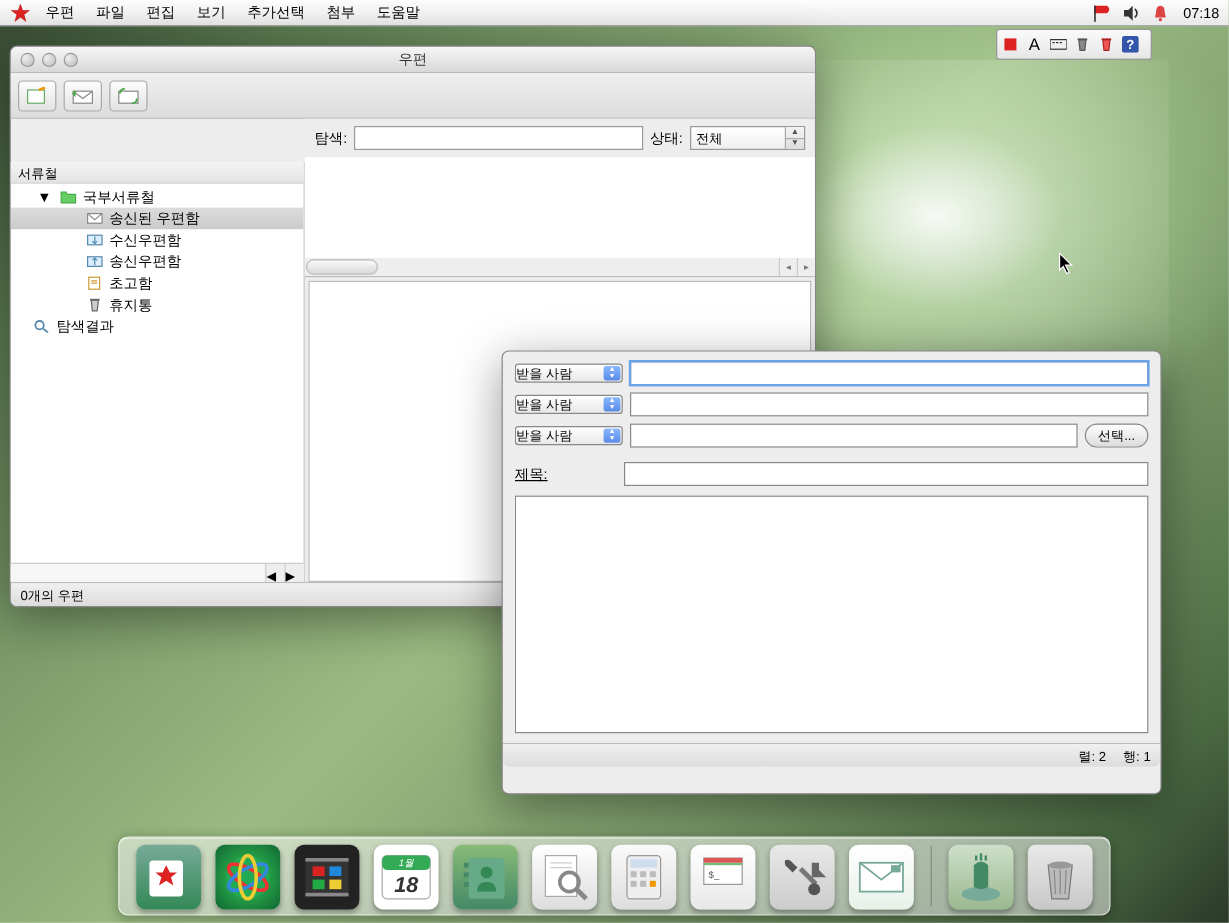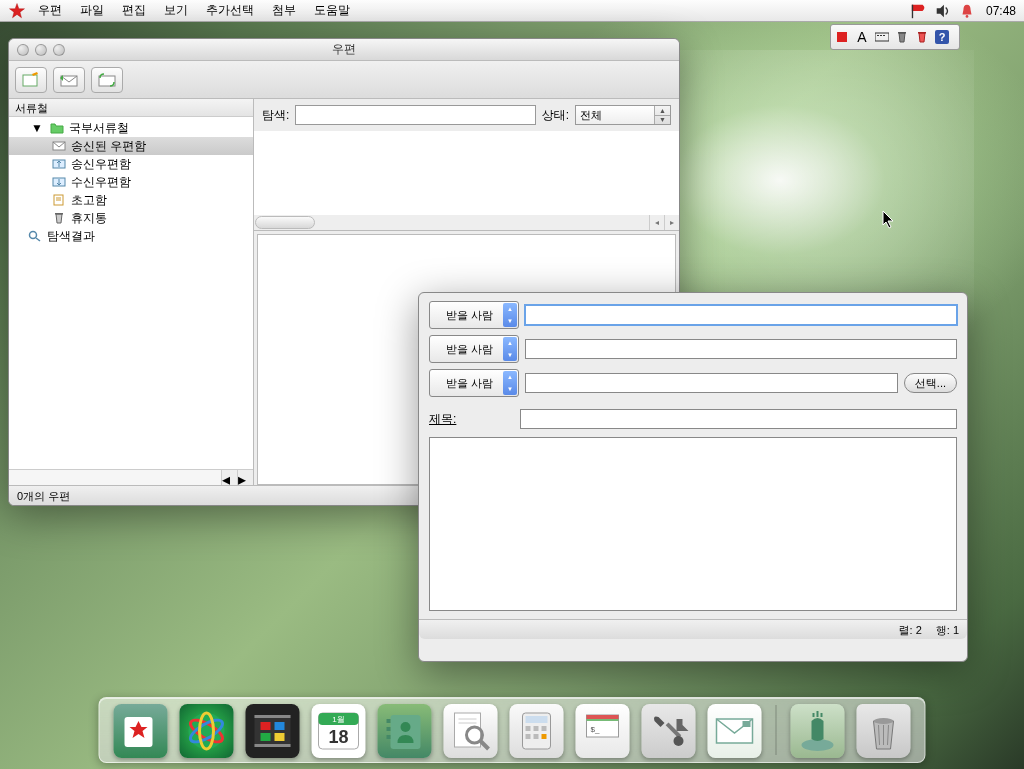--- a/index.html
+++ b/index.html
@@ -75,29 +75,29 @@
   border-bottom: 1px solid #bbb;
   display: flex; align-items: center; gap: 6px; padding: 0 6px;
 }
 .tbtn {
   width: 32px; height: 26px;
   background: linear-gradient(#fdfdfd,#e2e2e2);
   border: 1px solid #aaa; border-radius: 4px;
   display:flex; align-items:center; justify-content:center;
 }
 .mail-body { display: flex; height: calc(100% - 60px - 20px); }
-.folder-pane { width: 245px; border-right: 1px solid #bbb; background:#fff; display:flex; flex-direction:column; }
+.folder-pane { width: 245px; border-right: 1px solid #bbb; background:#fff; display:flex; flex-direction:column;margin-top:36px; }
 .folder-header {
   height: 18px; background: linear-gradient(#f4f4f4,#e4e4e4);
   border-bottom: 1px solid #ccc; font-size: 11px; padding: 2px 6px;
 }
 .folder-tree { flex:1; font-size: 12px; padding: 2px 0; overflow:auto; }
 .tree-row { display:flex; align-items:center; height: 18px; padding-left: 4px; gap: 4px; }
 .tree-row.lvl1 { padding-left: 20px; }
-.tree-row.lvl2 { padding-left: 42px; }
+.tree-row.lvl2 { padding-left: 62px; }
 .tree-row.selected { background: linear-gradient(#dcdcdc,#cacaca); }
 .tree-icon { width: 16px; height: 14px; display:flex; align-items:center; justify-content:center; }
 .folder-scroll { height: 16px; background:#eee; border-top:1px solid #ccc; display:flex; }
 .folder-scroll .track { flex:1; background:#f6f6f6; }
 .folder-scroll .btn { width:16px; border-left:1px solid #ccc; background:#eee; }
 
 .content-pane { flex:1; display:flex; flex-direction:column; background:#ededed; }
 .filter-row { display:flex; align-items:center; gap:6px; padding: 6px 8px; font-size:12px; }
 .filter-row input.search { flex:1; min-width: 60px; height: 20px; border:1px solid #999; background:#fff; padding:0 4px; font-size:11px; }
 .filter-row .state-dd { width: 96px; height: 20px; border:1px solid #999; background:linear-gradient(#fff,#eee); display:flex; align-items:center; padding:0 4px; font-size:11px; position:relative; }
@@ -114,21 +114,21 @@
 .hscroll .thumb { width:60px; background:linear-gradient(#fafafa,#d8d8d8); border:1px solid #bbb; border-radius:7px; margin:1px; }
 .hscroll .track { flex:1; }
 .hscroll .arr { width:15px; background:#eee; border-left:1px solid #ccc; display:flex;align-items:center;justify-content:center;font-size:8px;color:#777; }
 .preview-pane { flex:1; background:#fff; margin:3px 3px 0 3px; border:1px solid #bbb; }
 .status-bar { height:20px; background:linear-gradient(#f0f0f0,#dcdcdc); border-top:1px solid #bbb; font-size:11px; padding:3px 8px; border-radius:0 0 6px 6px; }
 
 
 #compose-window { top: 292px; left: 418px; width: 550px; height: 370px; }
 .compose-body { padding: 8px 10px; display:flex; flex-direction:column; height: calc(100% - 22px - 20px); }
 .recipient-row { display:flex; align-items:center; gap:6px; margin-bottom:6px; }
-.recip-dd { width: 90px; height:28px; background:linear-gradient(#fff,#e8e8e8); border:1px solid #888; border-radius:3px; display:flex; align-items:center; padding:0 16px; font-size:11px; position:relative; }
+.recip-dd { width: 90px; height:16px; background:linear-gradient(#fff,#e8e8e8); border:1px solid #888; border-radius:3px; display:flex; align-items:center; padding:0 0; font-size:11px; position:relative; }
 .recip-dd .dd-arrows { position:absolute; right:1px; top:1px; bottom:1px; width:14px; background:linear-gradient(#8ab8ff,#5a8ae8); border-radius:2px; display:flex; flex-direction:column; }
 .recip-dd .dd-arrows div{flex:1;display:flex;align-items:center;justify-content:center;font-size:6px;color:#fff;}
 .recipient-row input { flex:1; height:20px; border:1px solid #888; padding:0 4px; font-size:11px; background:#fff; }
 .select-btn { height:20px; padding: 0 10px; background:linear-gradient(#fdfdfd,#dcdcdc); border:1px solid #888; border-radius:10px; font-size:11px; }
 .subject-row { display:flex; align-items:center; gap:6px; margin: 6px 0 8px; font-size:12px;text-decoration:underline; }
 .subject-row input { flex:1; height:20px; border:1px solid #888; background:#fff; padding:0 4px; font-size:11px; }
 .compose-area { flex:1; background:#fff; border:1px solid #888; }
 .compose-status { height:20px; background:linear-gradient(#f0f0f0,#dcdcdc); border-top:1px solid #bbb; display:flex; justify-content:flex-end; gap:14px; padding:3px 8px; font-size:11px; border-radius:0 0 6px 6px; }
 
 
@@ -176,21 +176,21 @@
         <path d="M3 7 L7 7 L11 3 L11 17 L7 13 L3 13 Z" fill="#333"></path>
         <path d="M13 6 Q17 10 13 14" stroke="#333" fill="none" stroke-width="1.5"></path>
       </svg>
   </span>
   <span class="tray-icon">
     <svg viewBox="0 0 20 20">
         <path d="M10 3 Q14 3 14 9 L15 14 L5 14 L6 9 Q6 3 10 3 Z" fill="#d44"></path>
         <circle cx="10" cy="16" r="1.5" fill="#d44"></circle>
       </svg>
   </span>
-  <span class="clock">07:48</span>
+  <span class="clock">07:18</span>
 </div>
 
 <div class="tool-palette">
   <span class="pbtn">
       <svg width="12" height="12">
         <rect x="1" y="1" width="10" height="10" fill="#d22"></rect>
       </svg>
     </span>
   <span class="pbtn" style="font-size:14px;">A</span>
   <span class="pbtn">
@@ -271,33 +271,33 @@
                 <rect x="1" y="2" width="12" height="8" fill="#fff" stroke="#888"></rect>
                 <path d="M1 2 L7 7 L13 2" stroke="#888" fill="none"></path>
               </svg>
             </span>
           <span>송신된 우편함</span>
         </div>
         <div class="tree-row lvl2">
           <span class="tree-icon">
               <svg width="14" height="12">
                 <rect x="1" y="2" width="12" height="8" fill="#def" stroke="#58a"></rect>
+                <path d="M7 3 L7 9 M5 7 L7 9 L9 7" stroke="#58a" fill="none"></path>
+              </svg>
+            </span>
+          <span>수신우편함</span>
+        </div>
+        <div class="tree-row lvl2">
+          <span class="tree-icon">
+              <svg width="14" height="12">
+                <rect x="1" y="2" width="12" height="8" fill="#def" stroke="#58a"></rect>
                 <path d="M7 9 L7 3 M5 5 L7 3 L9 5" stroke="#58a" fill="none"></path>
               </svg>
             </span>
           <span>송신우편함</span>
-        </div>
-        <div class="tree-row lvl2">
-          <span class="tree-icon">
-              <svg width="14" height="12">
-                <rect x="1" y="2" width="12" height="8" fill="#def" stroke="#58a"></rect>
-                <path d="M7 3 L7 9 M5 7 L7 9 L9 7" stroke="#58a" fill="none"></path>
-              </svg>
-            </span>
-          <span>수신우편함</span>
         </div>
         <div class="tree-row lvl2">
           <span class="tree-icon">
               <svg width="14" height="12">
                 <rect x="2" y="1" width="9" height="10" fill="#fff" stroke="#c93"></rect>
                 <line x1="4" y1="4" x2="9" y2="4" stroke="#c93"></line>
                 <line x1="4" y1="6" x2="9" y2="6" stroke="#c93"></line>
               </svg>
             </span>
           <span>초고함</span>
@@ -418,21 +418,21 @@
       <svg viewBox="0 0 48 48">
         <rect x="6" y="8" width="36" height="32" fill="#333"></rect>
         <rect x="6" y="8" width="36" height="3" fill="#888"></rect>
         <rect x="6" y="37" width="36" height="3" fill="#888"></rect>
         <rect x="12" y="15" width="10" height="8" fill="#d22"></rect>
         <rect x="26" y="15" width="10" height="8" fill="#28d"></rect>
         <rect x="12" y="26" width="10" height="8" fill="#2a4"></rect>
         <rect x="26" y="26" width="10" height="8" fill="#ec3"></rect>
       </svg>
     </div>
-  <div class="dock-item" style="background:#fff;">
+  <div class="dock-item" style="background:#fff;font-style:italic;">
       <svg viewBox="0 0 48 48">
         <rect x="4" y="6" width="40" height="36" rx="4" fill="#fff" stroke="#aaa"></rect>
         <rect x="4" y="6" width="40" height="12" rx="4" fill="#3a5"></rect>
         <text x="24" y="15" text-anchor="middle" fill="#fff" font-size="8">1월</text>
         <text x="24" y="36" text-anchor="middle" fill="#333" font-size="18" font-weight="bold">18</text>
       </svg>
     </div>
   <div class="dock-item" style="background:linear-gradient(#8b7,#486);">
       <svg viewBox="0 0 48 48">
         <rect x="10" y="8" width="30" height="34" rx="3" fill="#6a8"></rect>

